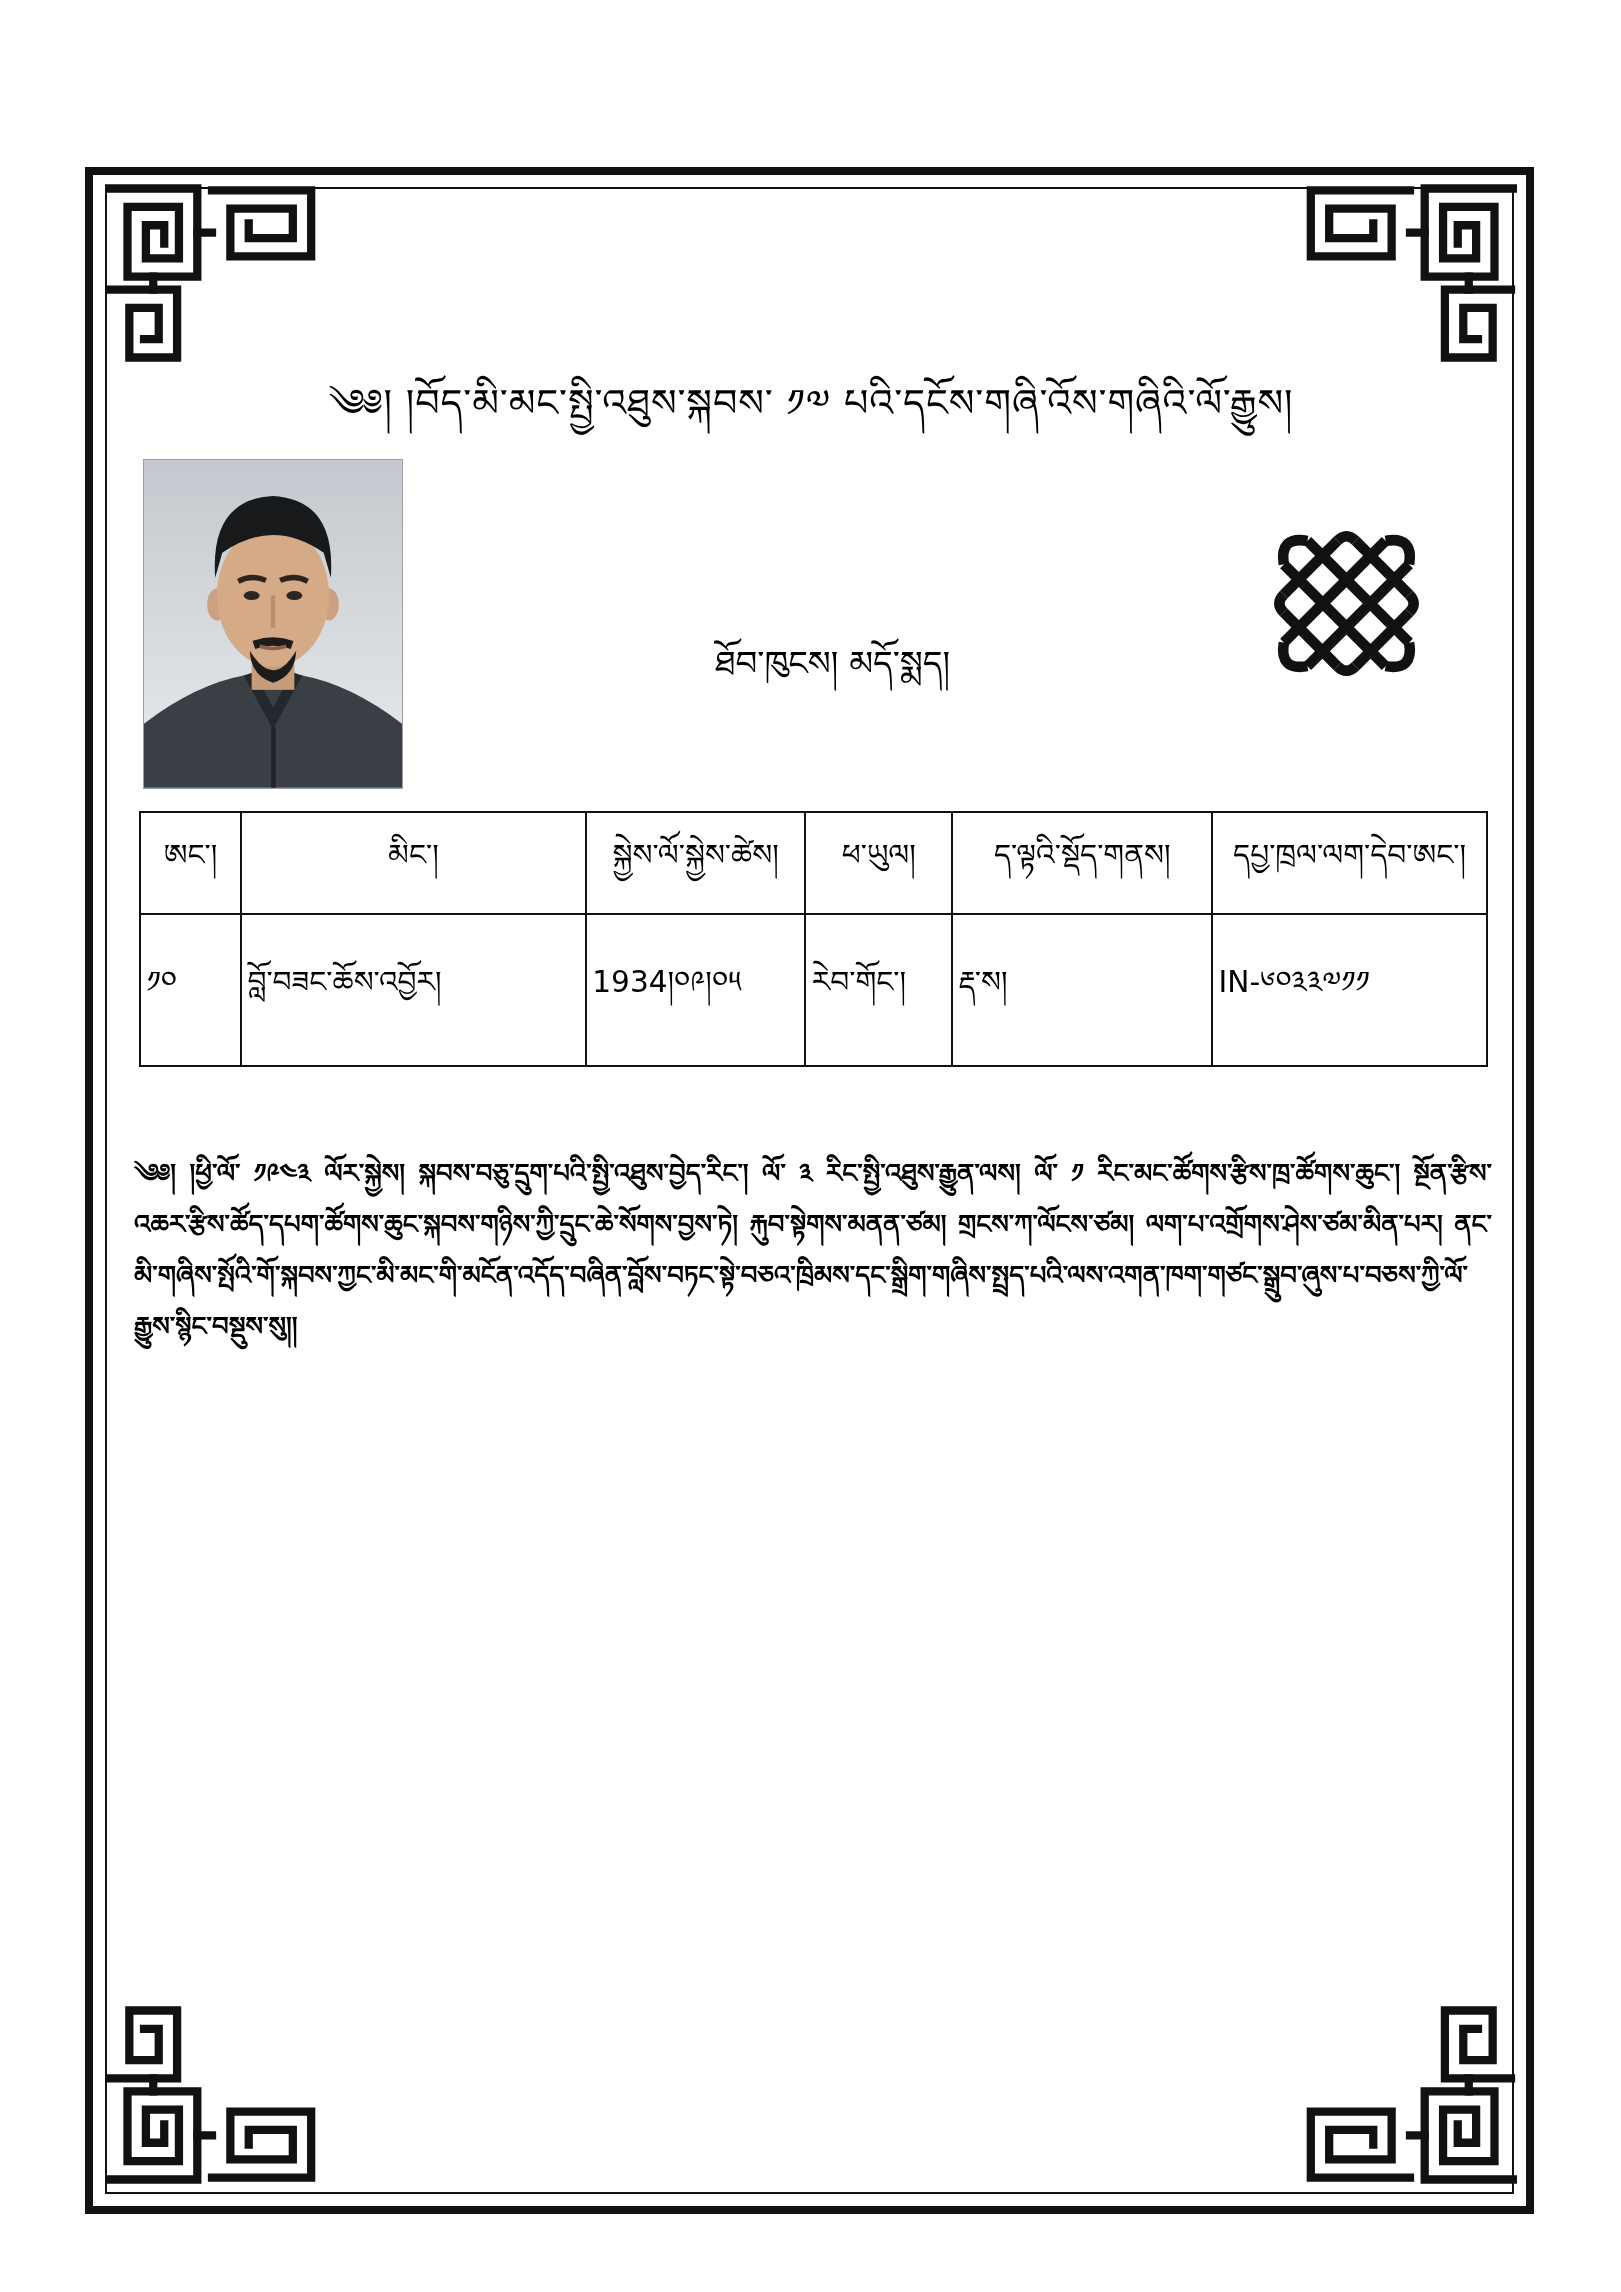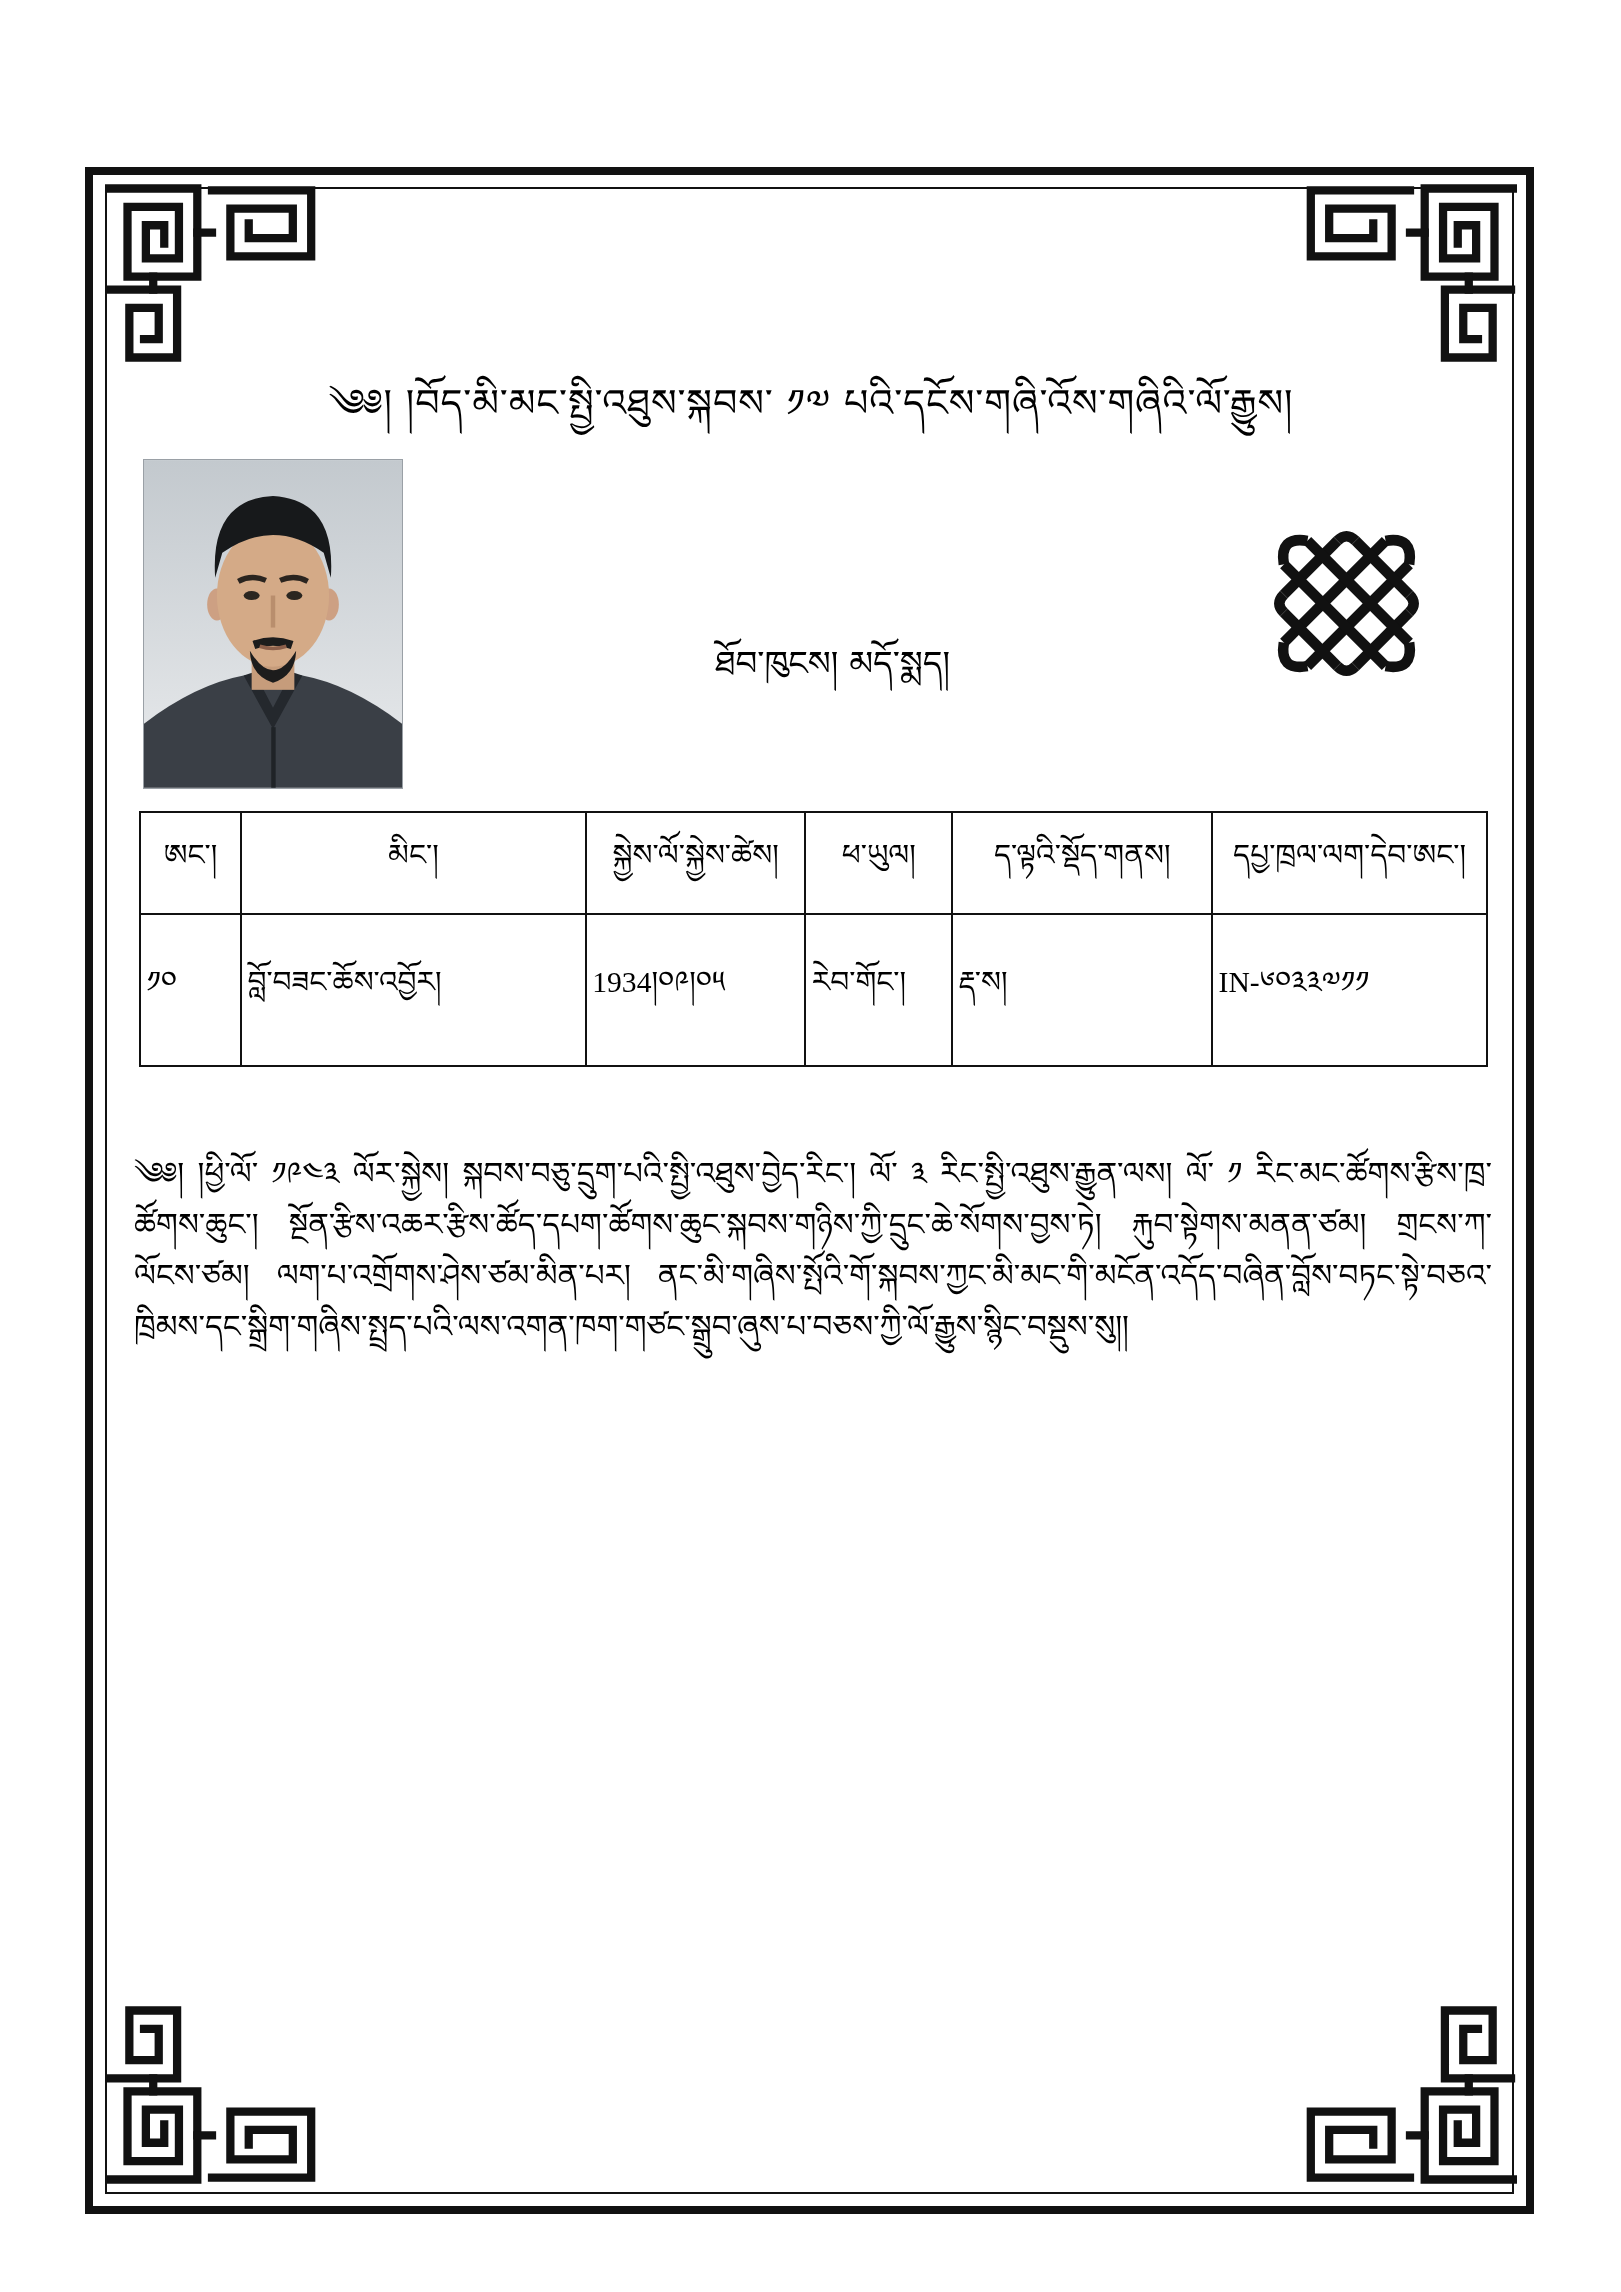--- a/index.html
+++ b/index.html
@@ -51,28 +51,29 @@
     position:absolute;left:139px;top:811px;width:1349px;
     border-collapse:collapse;table-layout:fixed;
   }
   table.candidate th, table.candidate td{
     border:2.7px solid #111;
     vertical-align:middle;
     font-weight:normal;font-size:29.6px;
     padding:0 5.4px;overflow:hidden;margin-left:17px;
   }
   table.candidate th{height:100px;}
-  table.candidate td{height:150px;font-family:Liberation Serif, serif;}
+  table.candidate td{height:150px;}
   .c1{width:7.5%;}.c2{width:25.6%;}.c3{width:16.3%;}
   .c4{width:10.9%;}.c5{width:19.3%;}.c6{width:20.4%;}
   
   .bio{
     position:absolute;left:134px;top:1148px;width:1358px;
-    font-size:31px;line-height:51px;
+    font-size:26px;line-height:51px;
     text-align:justify;
+    font-weight:bold;
   }
 </style>
 </head>
 <body>
 
 <svg width="0" height="0" style="position:absolute" aria-hidden="true">
   <defs>
     <symbol id="fret" viewBox="0 0 240 200">
       <g stroke="#111" stroke-width="9" fill="none" stroke-linecap="square">
         <path d="M8 8 H104 V104 H28 V28 H84 V84 H48 V48 H68 V68"></path>

